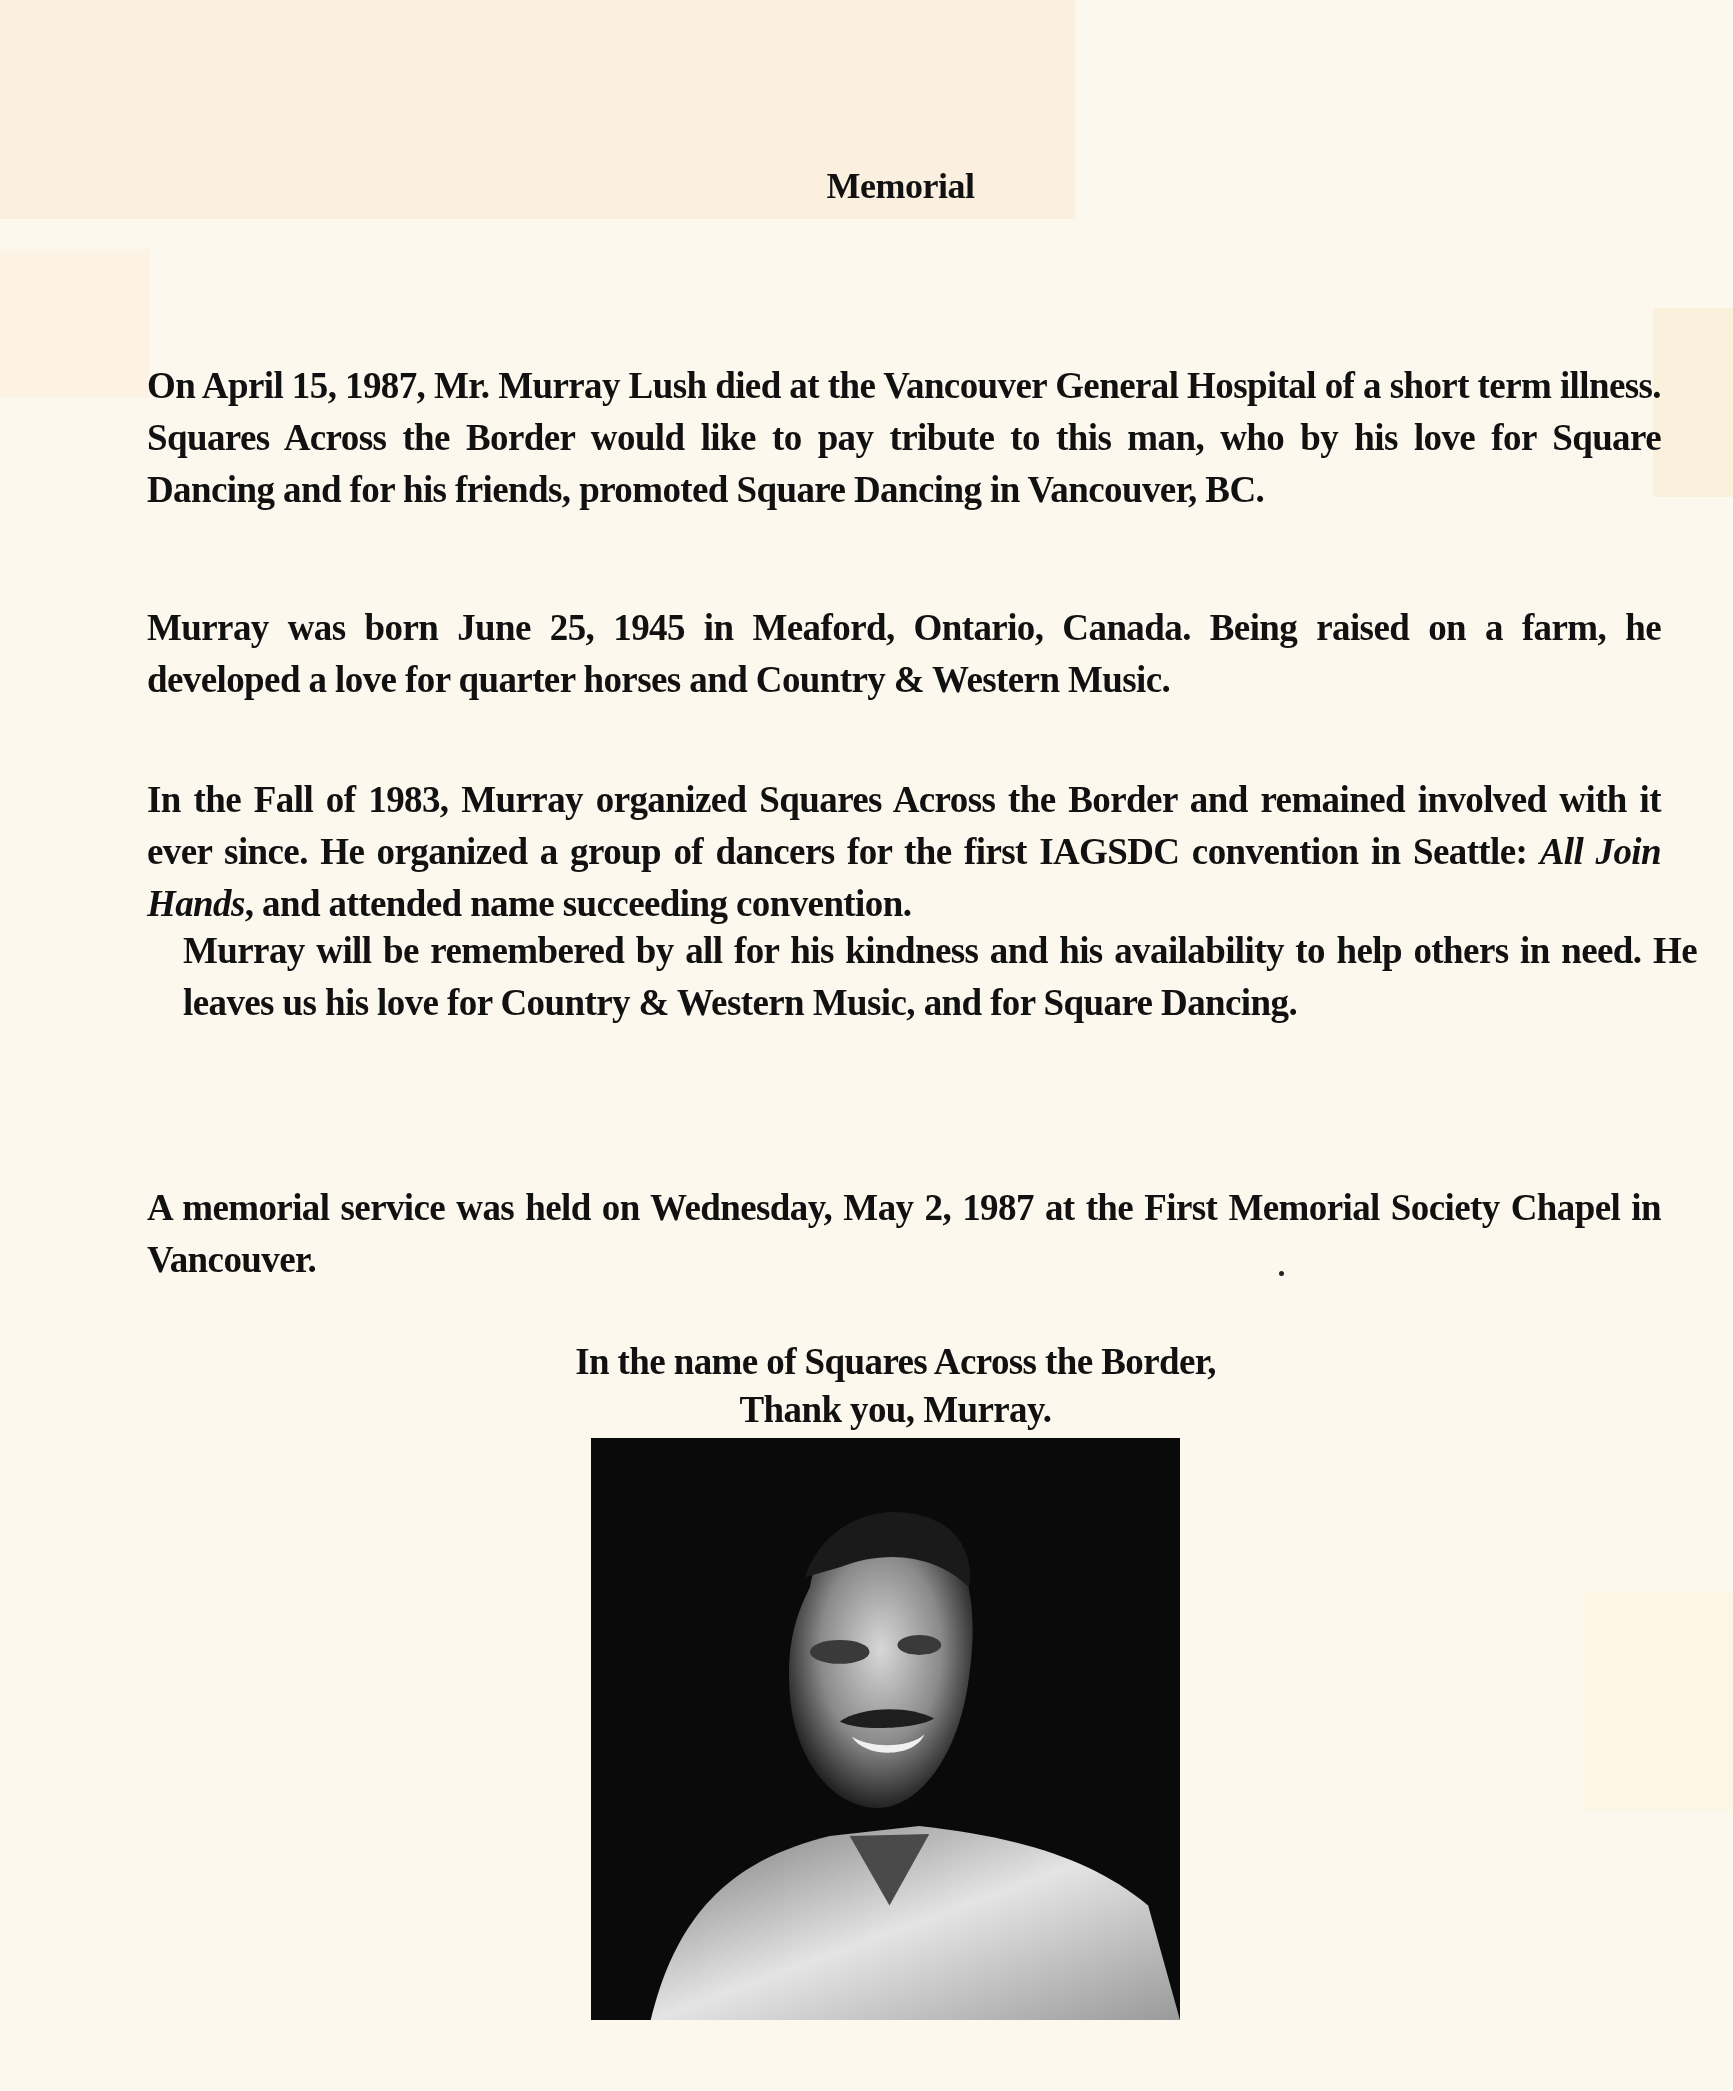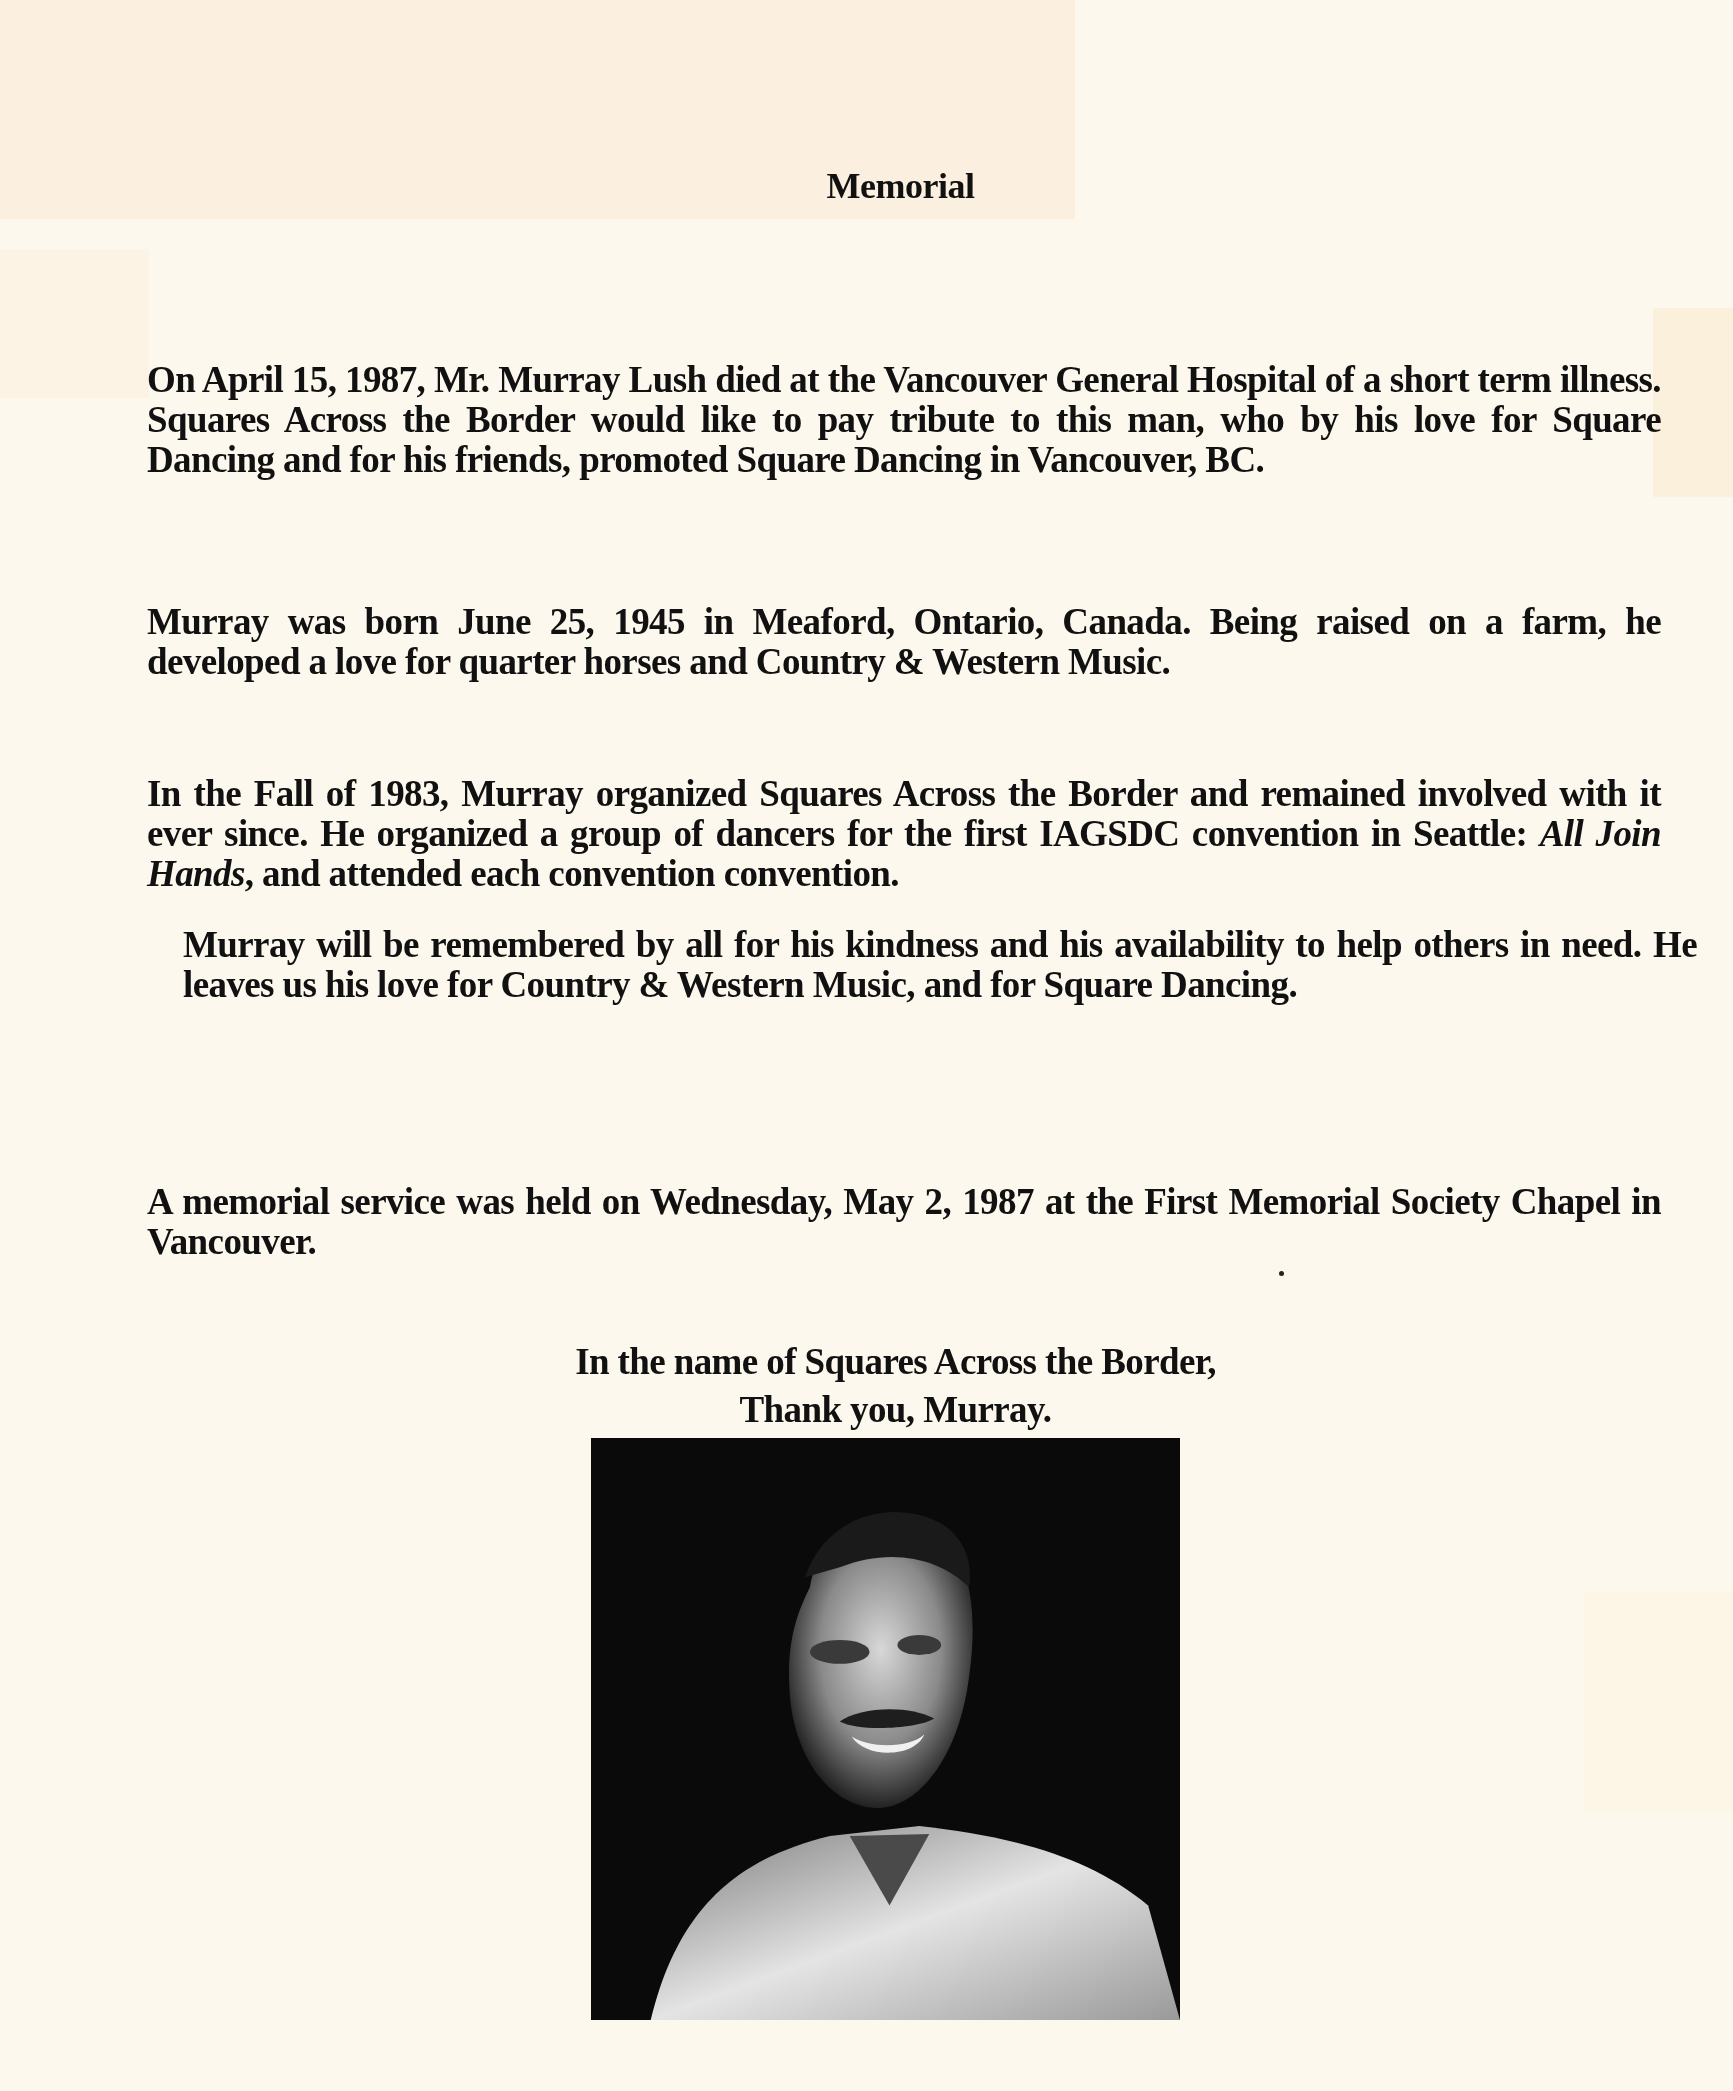--- a/index.html
+++ b/index.html
@@ -11,21 +11,21 @@
   .scan-tint-top { position:absolute; left:0; top:0; width:1075px; height:219px; background:#fbf0df; }
   .scan-tint-left { position:absolute; left:0; top:249px; width:149px; height:149px; background:#fcf3e4; }
   .scan-tint-right { position:absolute; right:0; top:308px; width:80px; height:189px; background:#fbf0dc; }
   .scan-tint-right2 { position:absolute; right:0; top:1592px; width:149px; height:219px; background:#fdf6e6; }
   .title {
     position:absolute; left:0; top:165px; width:1801px; text-align:center;
     font-weight:bold; font-size:36px; letter-spacing:-0.5px;
   }
   .para {
     position:absolute; left:147px; width:1514px;
-    font-weight:bold; font-size:37px; line-height:40px; text-align:justify;
+    font-weight:bold; font-size:37px; line-height:52px; text-align:justify;
     letter-spacing:-0.6px;
   }
   .p1 { top:360px; }
   .p2 { top:602px; }
   .p3 { top:774px; }
   .p4 { top:925px;margin-left:36px; }
   .p5 { top:1182px; }
   .closing {
     position:absolute; left:0; top:1338px; width:1791px; text-align:center;
     font-weight:bold; font-size:37px; line-height:48px; letter-spacing:-0.6px;
@@ -42,21 +42,21 @@
 
 <div class="scan-tint-top"></div>
 <div class="scan-tint-left"></div>
 <div class="scan-tint-right"></div>
 <div class="scan-tint-right2"></div>
 
 <div class="title">Memorial</div>
 
 <div class="para p1">On April 15, 1987, Mr. Murray Lush died at the Vancouver General Hospital of a short term illness. Squares Across the Border would like to pay tribute to this man, who by his love for Square Dancing and for his friends, promoted Square Dancing in Vancouver, BC.</div>
 <div class="para p2">Murray was born June 25, 1945 in Meaford, Ontario, Canada. Being raised on a farm, he developed a love for quarter horses and Country &amp; Western Music.</div>
-<div class="para p3"><span>In the Fall of 1983, Murray organized Squares Across the Border and remained involved with it ever since. He organized a group of dancers for the first IAGSDC convention in Seattle: </span><i>All Join Hands</i><span>, and attended each convention convention.</span></div>
+<div class="para p3"><span>In the Fall of 1983, Murray organized Squares Across the Border and remained involved with it ever since. He organized a group of dancers for the first IAGSDC convention in Seattle: </span><i>All Join Hands</i><span>, and attended name succeeding convention.</span></div>
 <div class="para p4">Murray will be remembered by all for his kindness and his availability to help others in need. He leaves us his love for Country &amp; Western Music, and for Square Dancing.</div>
 <div class="para p5">A memorial service was held on Wednesday, May 2, 1987 at the First Memorial Society Chapel in Vancouver.</div>
 <div class="stray-dot"></div>
 
 <div class="closing">
   <div>In the name of Squares Across the Border,</div>
   <div>Thank you, Murray.</div>
 </div>
 
 <div class="photo">

